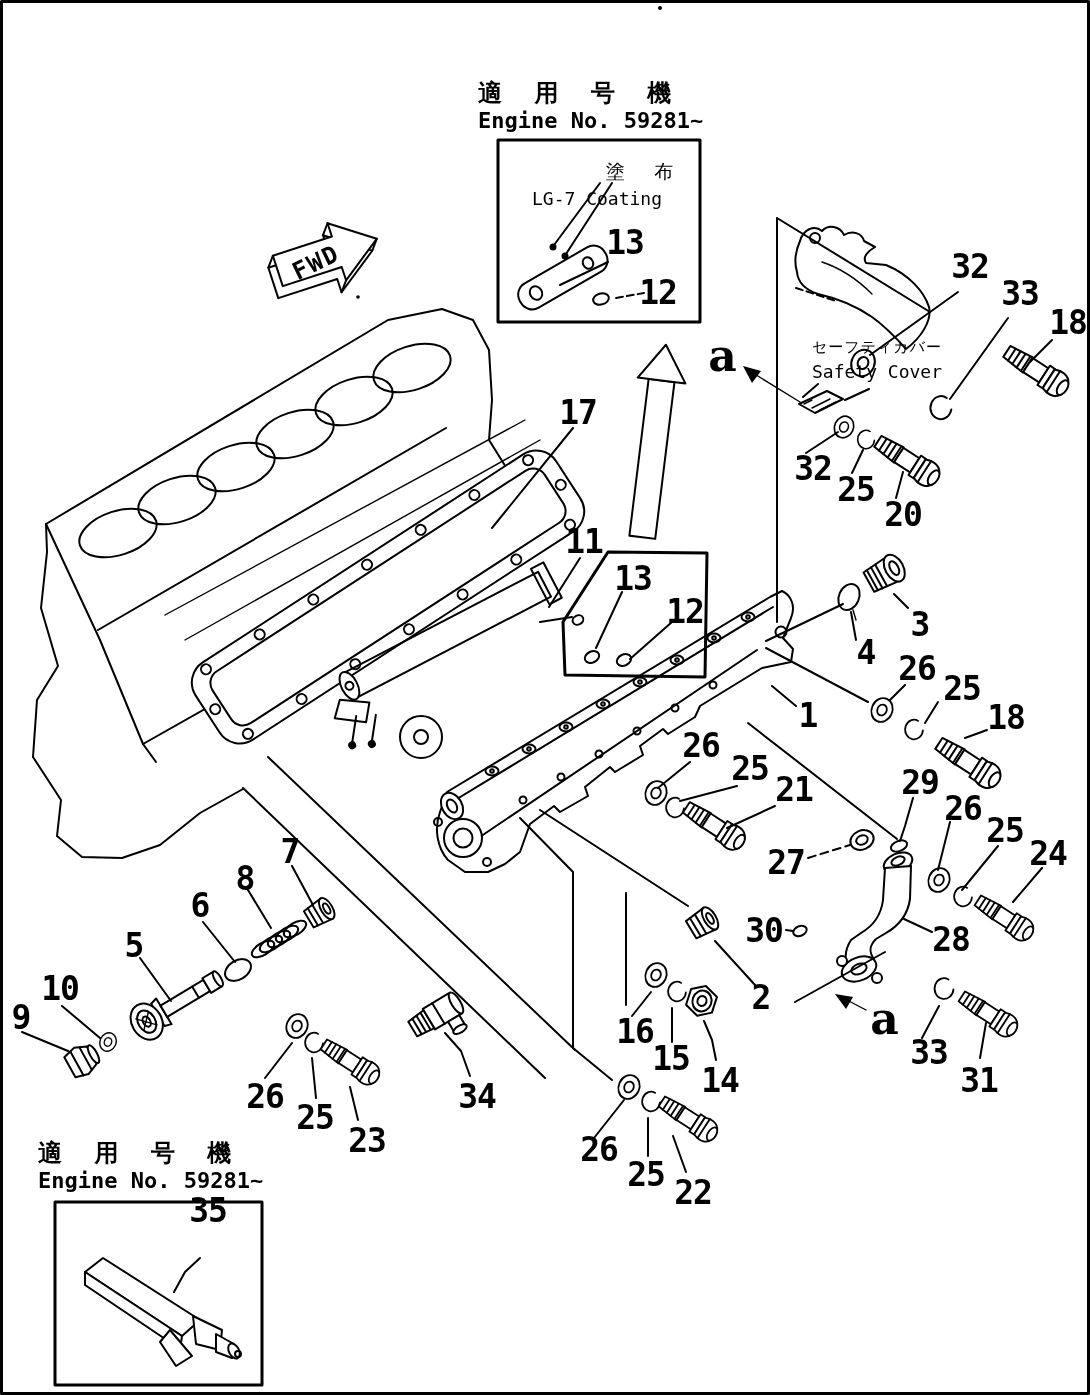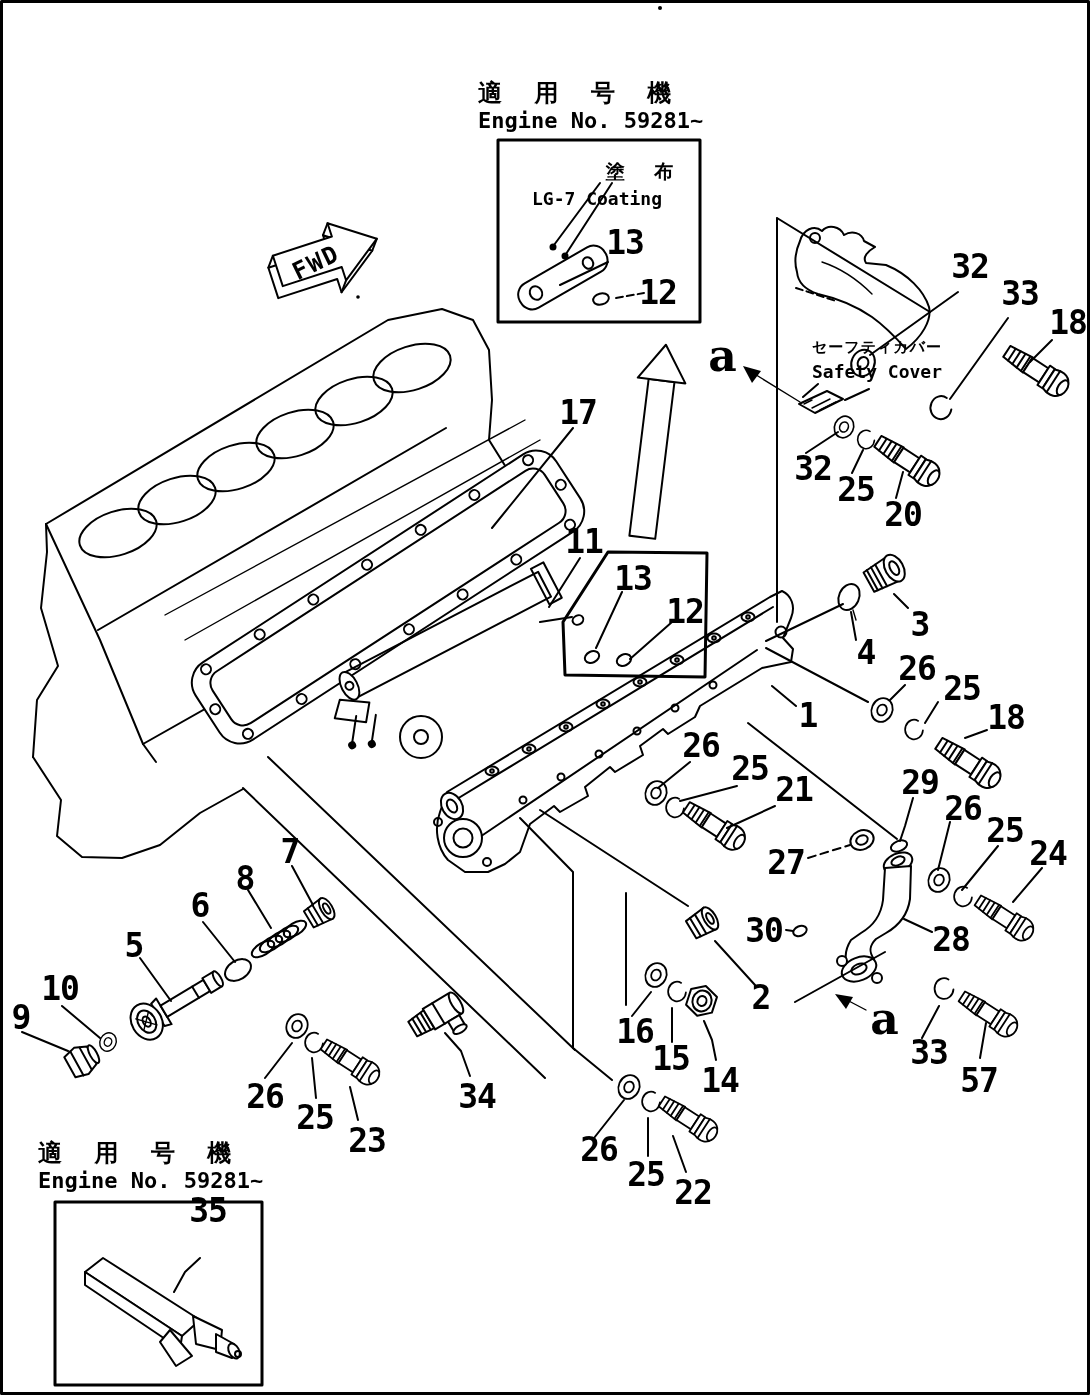--- a/index.html
+++ b/index.html
@@ -11,21 +11,21 @@
   .art .b{fill:#000;stroke:none}
   .art .thick{stroke-width:3}
   .art .thin{stroke-width:1.4}
   .art text{stroke:none;fill:#000;font-weight:bold;font-family:"DejaVu Sans Mono",monospace}
   .co{position:absolute;transform:translate(-50%,-50%);font-weight:bold;font-size:33px;
       line-height:1;white-space:nowrap;letter-spacing:-1px}
   .va{font-size:44px;font-family:"DejaVu Serif",serif}
   .hdr{position:absolute;font-weight:bold;white-space:nowrap;line-height:1.15}
   .hdr .jp{font-size:24px;letter-spacing:9px}
   .hdr .en{font-size:22px}
-  .note{position:absolute;transform:translate(-50%,-50%);font-weight:bold;white-space:nowrap;line-height:1}
+  .note{position:absolute;transform:translate(-50%,-50%);font-weight:normal;white-space:nowrap;line-height:1}
   .jp-note{font-size:19px;letter-spacing:9px}
   .jp-note.sm{font-size:15px;letter-spacing:1px}
   .en-note{font-size:18px}
 </style>
 </head>
 <body>
 
 <div class="page">
 
 <svg class="art" viewBox="0 0 1090 1395">
@@ -458,21 +458,21 @@
 <div class="co" style="left:1005px;top:830px">25</div>
 <div class="co" style="left:1048px;top:853px">24</div>
 <div class="co" style="left:786px;top:862px">27</div>
 <div class="co" style="left:764px;top:930px">30</div>
 <div class="co" style="left:951px;top:939px">28</div>
 <div class="co" style="left:761px;top:997px">2</div>
 <div class="co" style="left:635px;top:1031px">16</div>
 <div class="co" style="left:671px;top:1058px">15</div>
 <div class="co" style="left:720px;top:1080px">14</div>
 <div class="co" style="left:929px;top:1052px">33</div>
-<div class="co" style="left:979px;top:1080px">57</div>
+<div class="co" style="left:979px;top:1080px">31</div>
 <div class="co" style="left:599px;top:1149px">26</div>
 <div class="co" style="left:646px;top:1174px">25</div>
 <div class="co" style="left:693px;top:1192px">22</div>
 <div class="co" style="left:21px;top:1017px">9</div>
 <div class="co" style="left:60px;top:988px">10</div>
 <div class="co" style="left:134px;top:945px">5</div>
 <div class="co" style="left:200px;top:905px">6</div>
 <div class="co" style="left:245px;top:878px">8</div>
 <div class="co" style="left:290px;top:851px">7</div>
 <div class="co" style="left:265px;top:1096px">26</div>

